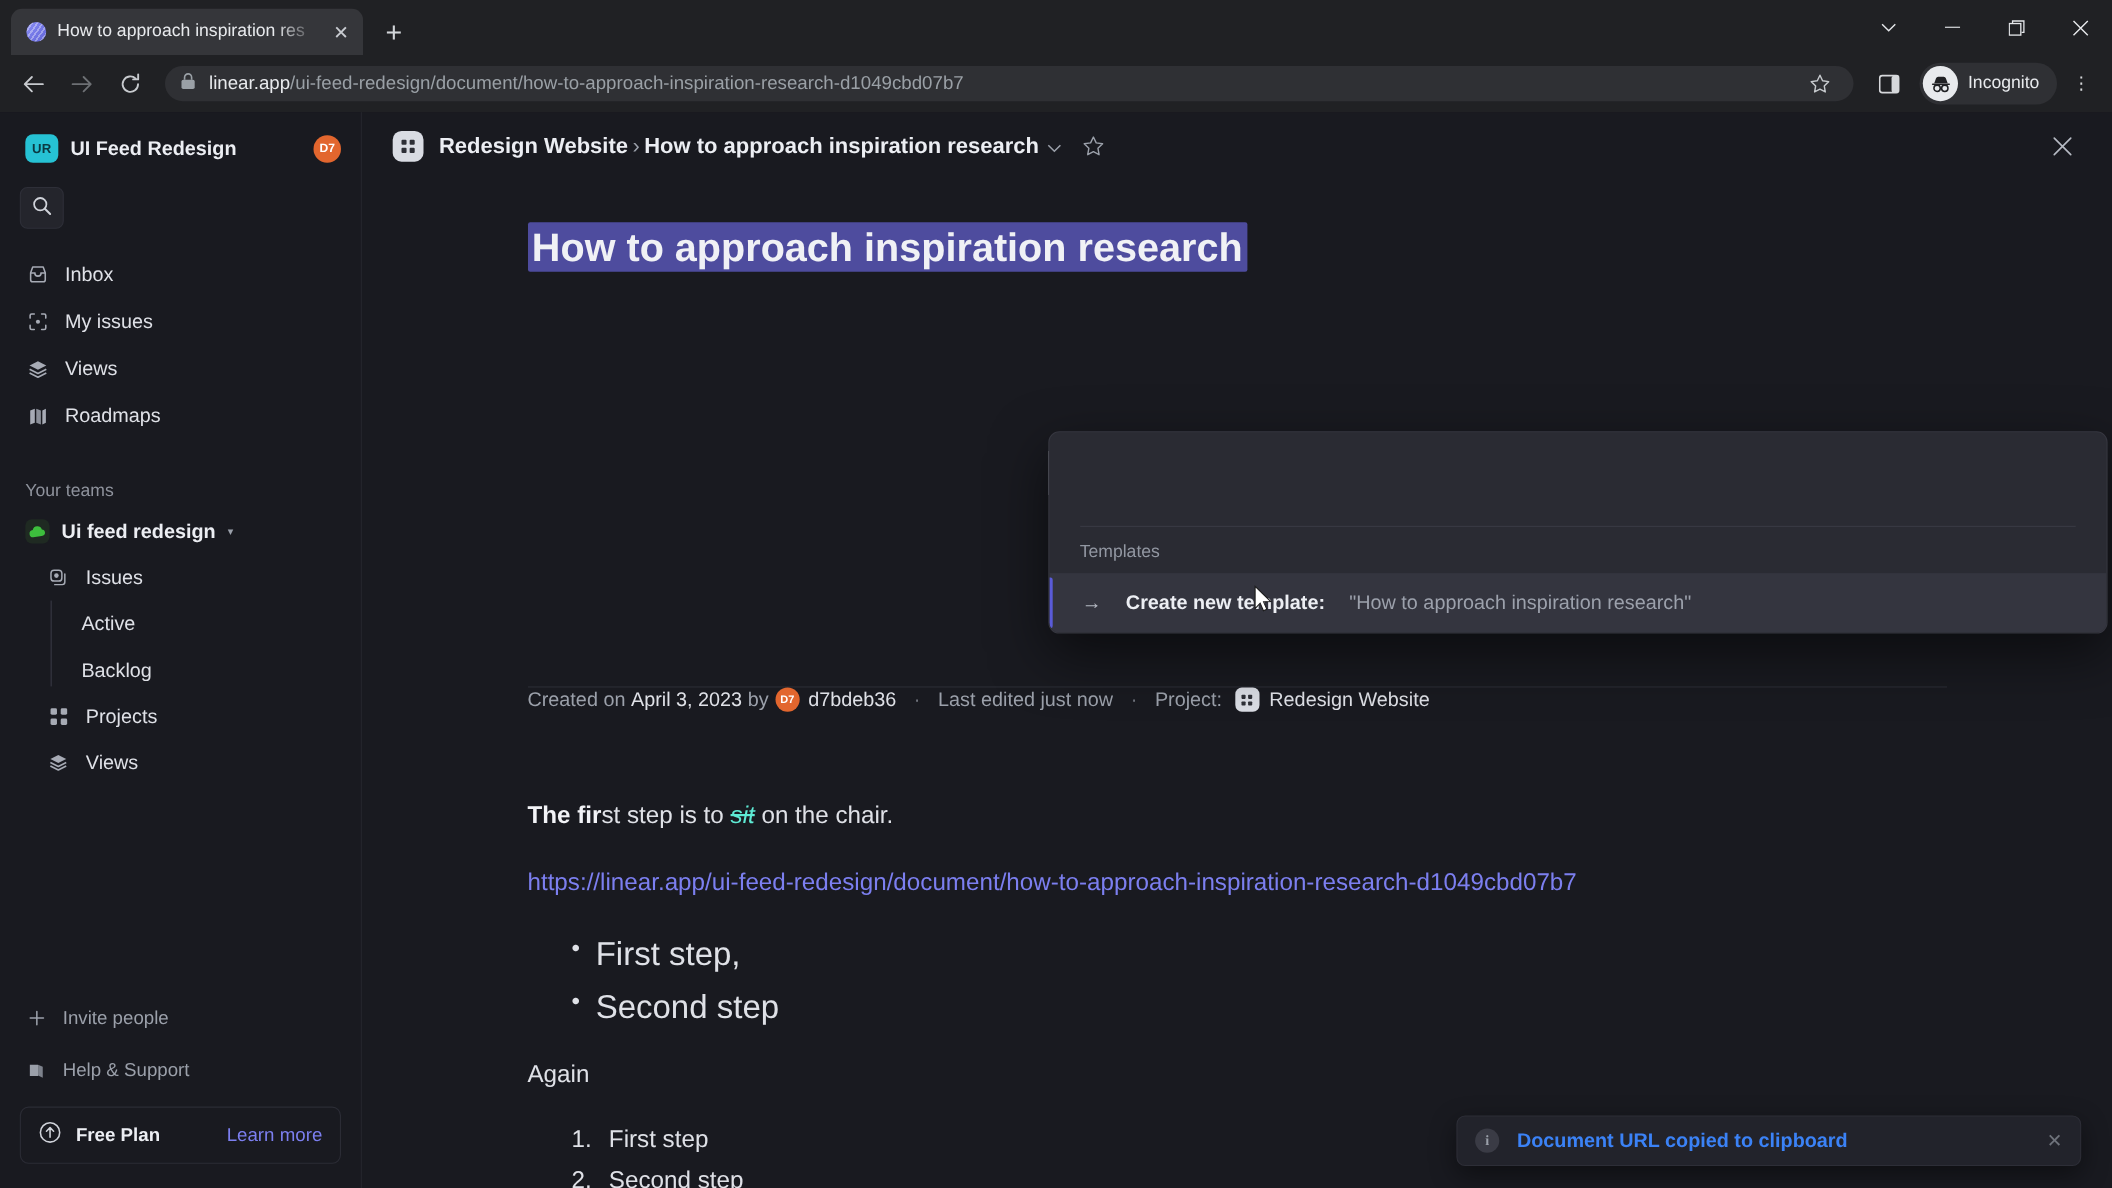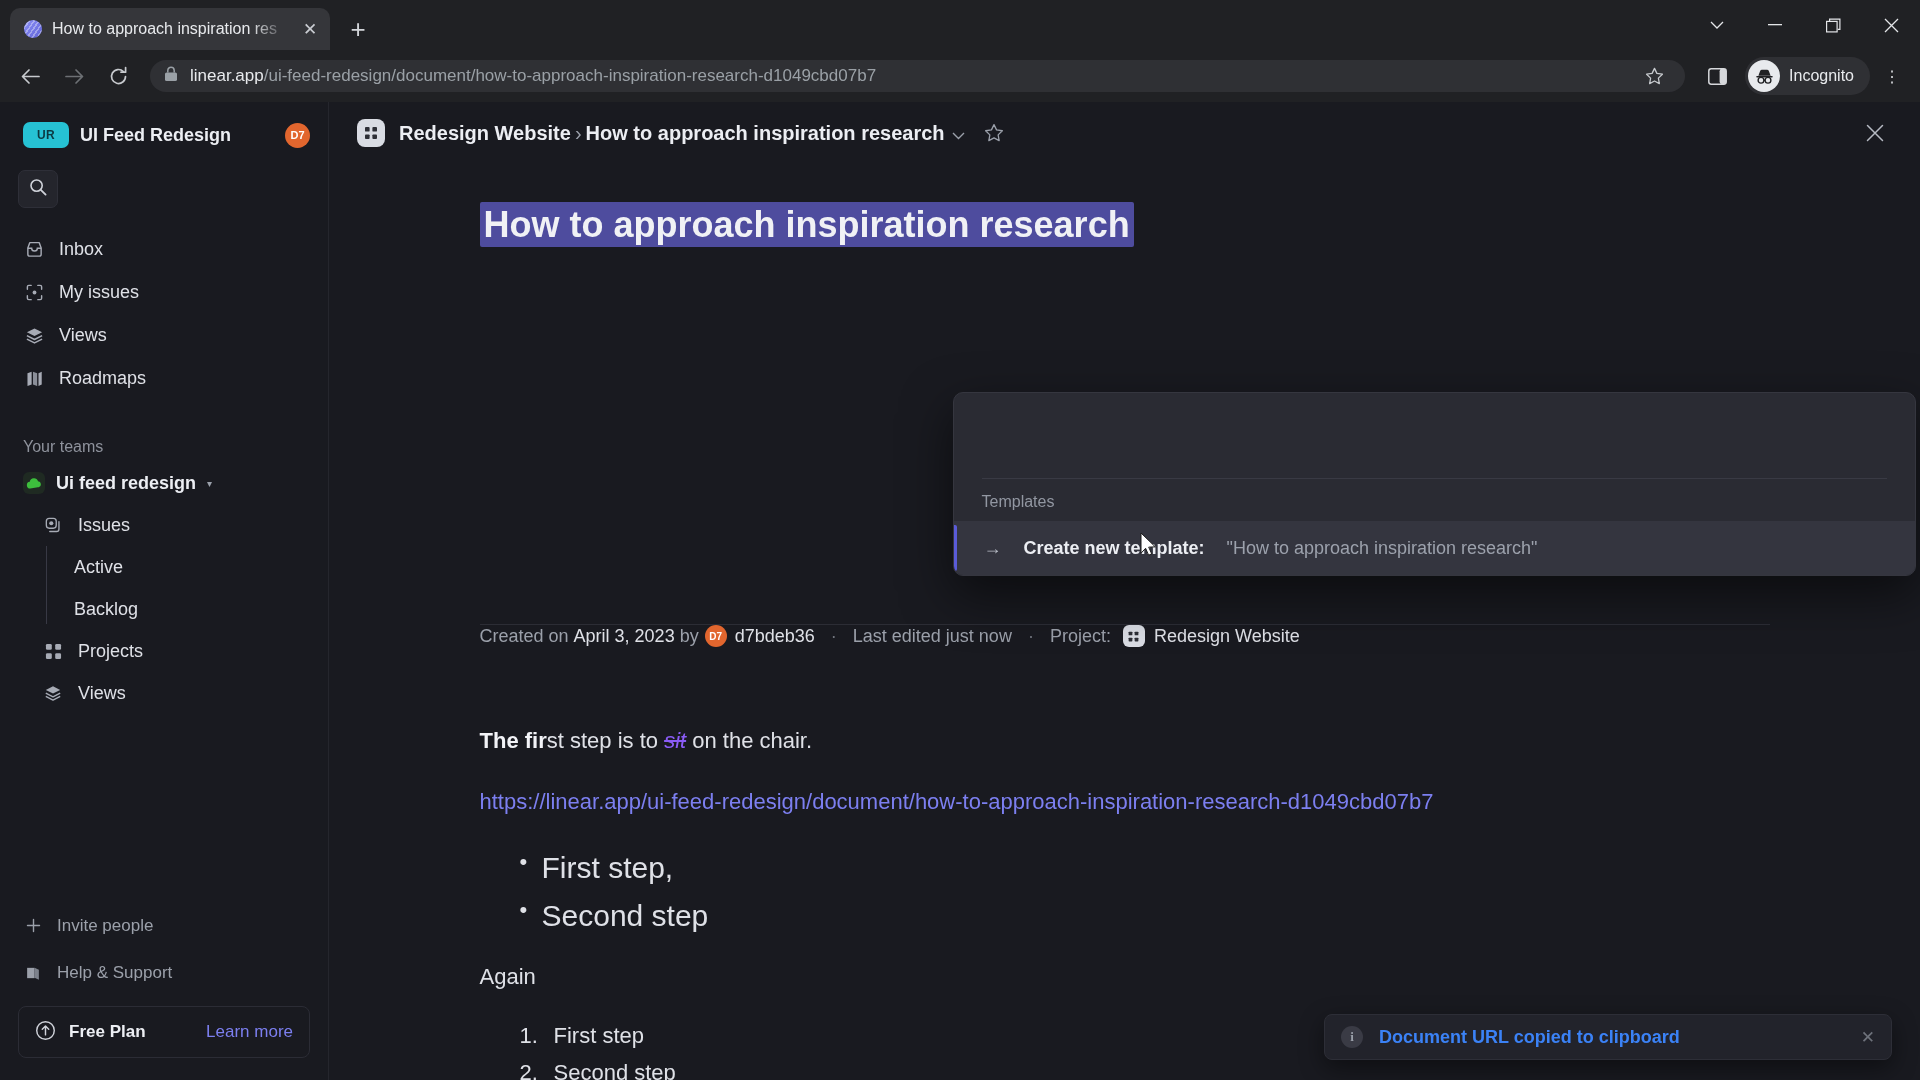--- a/index.html
+++ b/index.html
@@ -87,21 +87,21 @@
   
   .page { flex: 1; display: flex; background: #191a20; min-height: 0; position: relative; }
 
   
   .sidebar {
     width: 329px; flex: 0 0 329px; background: #191a20; padding: 14px 18px 0 18px;
     display: flex; flex-direction: column; border-right: 1px solid #25262d;
   }
   .ws-row { display: flex; align-items: center; gap: 11px; height: 38px; padding-left: 5px; }
   .ws-logo {
-    width: 46px; height: 26px; border-radius: 7px; background: #26c2d4;
+    width: 30px; height: 26px; border-radius: 7px; background: #26c2d4;
     color: #0b3a42; font-size: 12px; font-weight: 700; display: flex;
     align-items: center; justify-content: center; letter-spacing: .3px;
   }
   .ws-name { color: #eceef3; font-size: 18px; font-weight: 600; flex: 1; white-space: nowrap; }
   .ws-badge {
     width: 25px; height: 25px; border-radius: 50%; background: #e2662e;
     color: #fff; font-size: 11px; font-weight: 700; display: flex;
     align-items: center; justify-content: center;
   }
   .actions { display: flex; gap: 9px; margin-top: 16px; }
@@ -222,21 +222,21 @@
   .meta-dot { margin: 0 16px; color: #71757e; }
   .meta-proj-ico {
     width: 22px; height: 22px; border-radius: 6px; background: #d9dce3;
     display: inline-flex; align-items: center; justify-content: center;
     margin: 0 9px 0 12px; vertical-align: middle;
   }
 
   .content { position: absolute; left: 0; top: 560px; width: 1290px; color: #dfe1e7; }
   .para { font-size: 22px; line-height: 1.5; margin-bottom: 28px; }
   .para b { font-weight: 700; color: #f2f3f7; }
-  .strike { color: #8b5cf6; text-decoration: line-through; font-style: italic; }
+  .strike { color: #5eead4; text-decoration: line-through; font-style: italic; }
   .doclink { font-size: 22px; color: #7c7ff0; line-height: 1.5; display: block; margin-bottom: 30px; word-break: break-all; }
   ul.bul { list-style: none; margin: 0 0 24px 0; padding-left: 40px; }
   ul.bul li { font-size: 30px; line-height: 1.33; margin-bottom: 8px; position: relative; padding-left: 22px; }
   ul.bul li::before { content: "\2022"; position: absolute; left: 0; top: -1px; color: #dfe1e7; font-size: 22px; }
   ol.num { list-style: none; margin: 0 0 24px 0; padding-left: 40px; counter-reset: n; }
   ol.num li { font-size: 22px; line-height: 1.33; margin-bottom: 8px; position: relative; padding-left: 34px; counter-increment: n; }
   ol.num li::before { content: counter(n) "."; position: absolute; left: 0; top: 0; color: #dfe1e7; }
 
   
   .toast {

